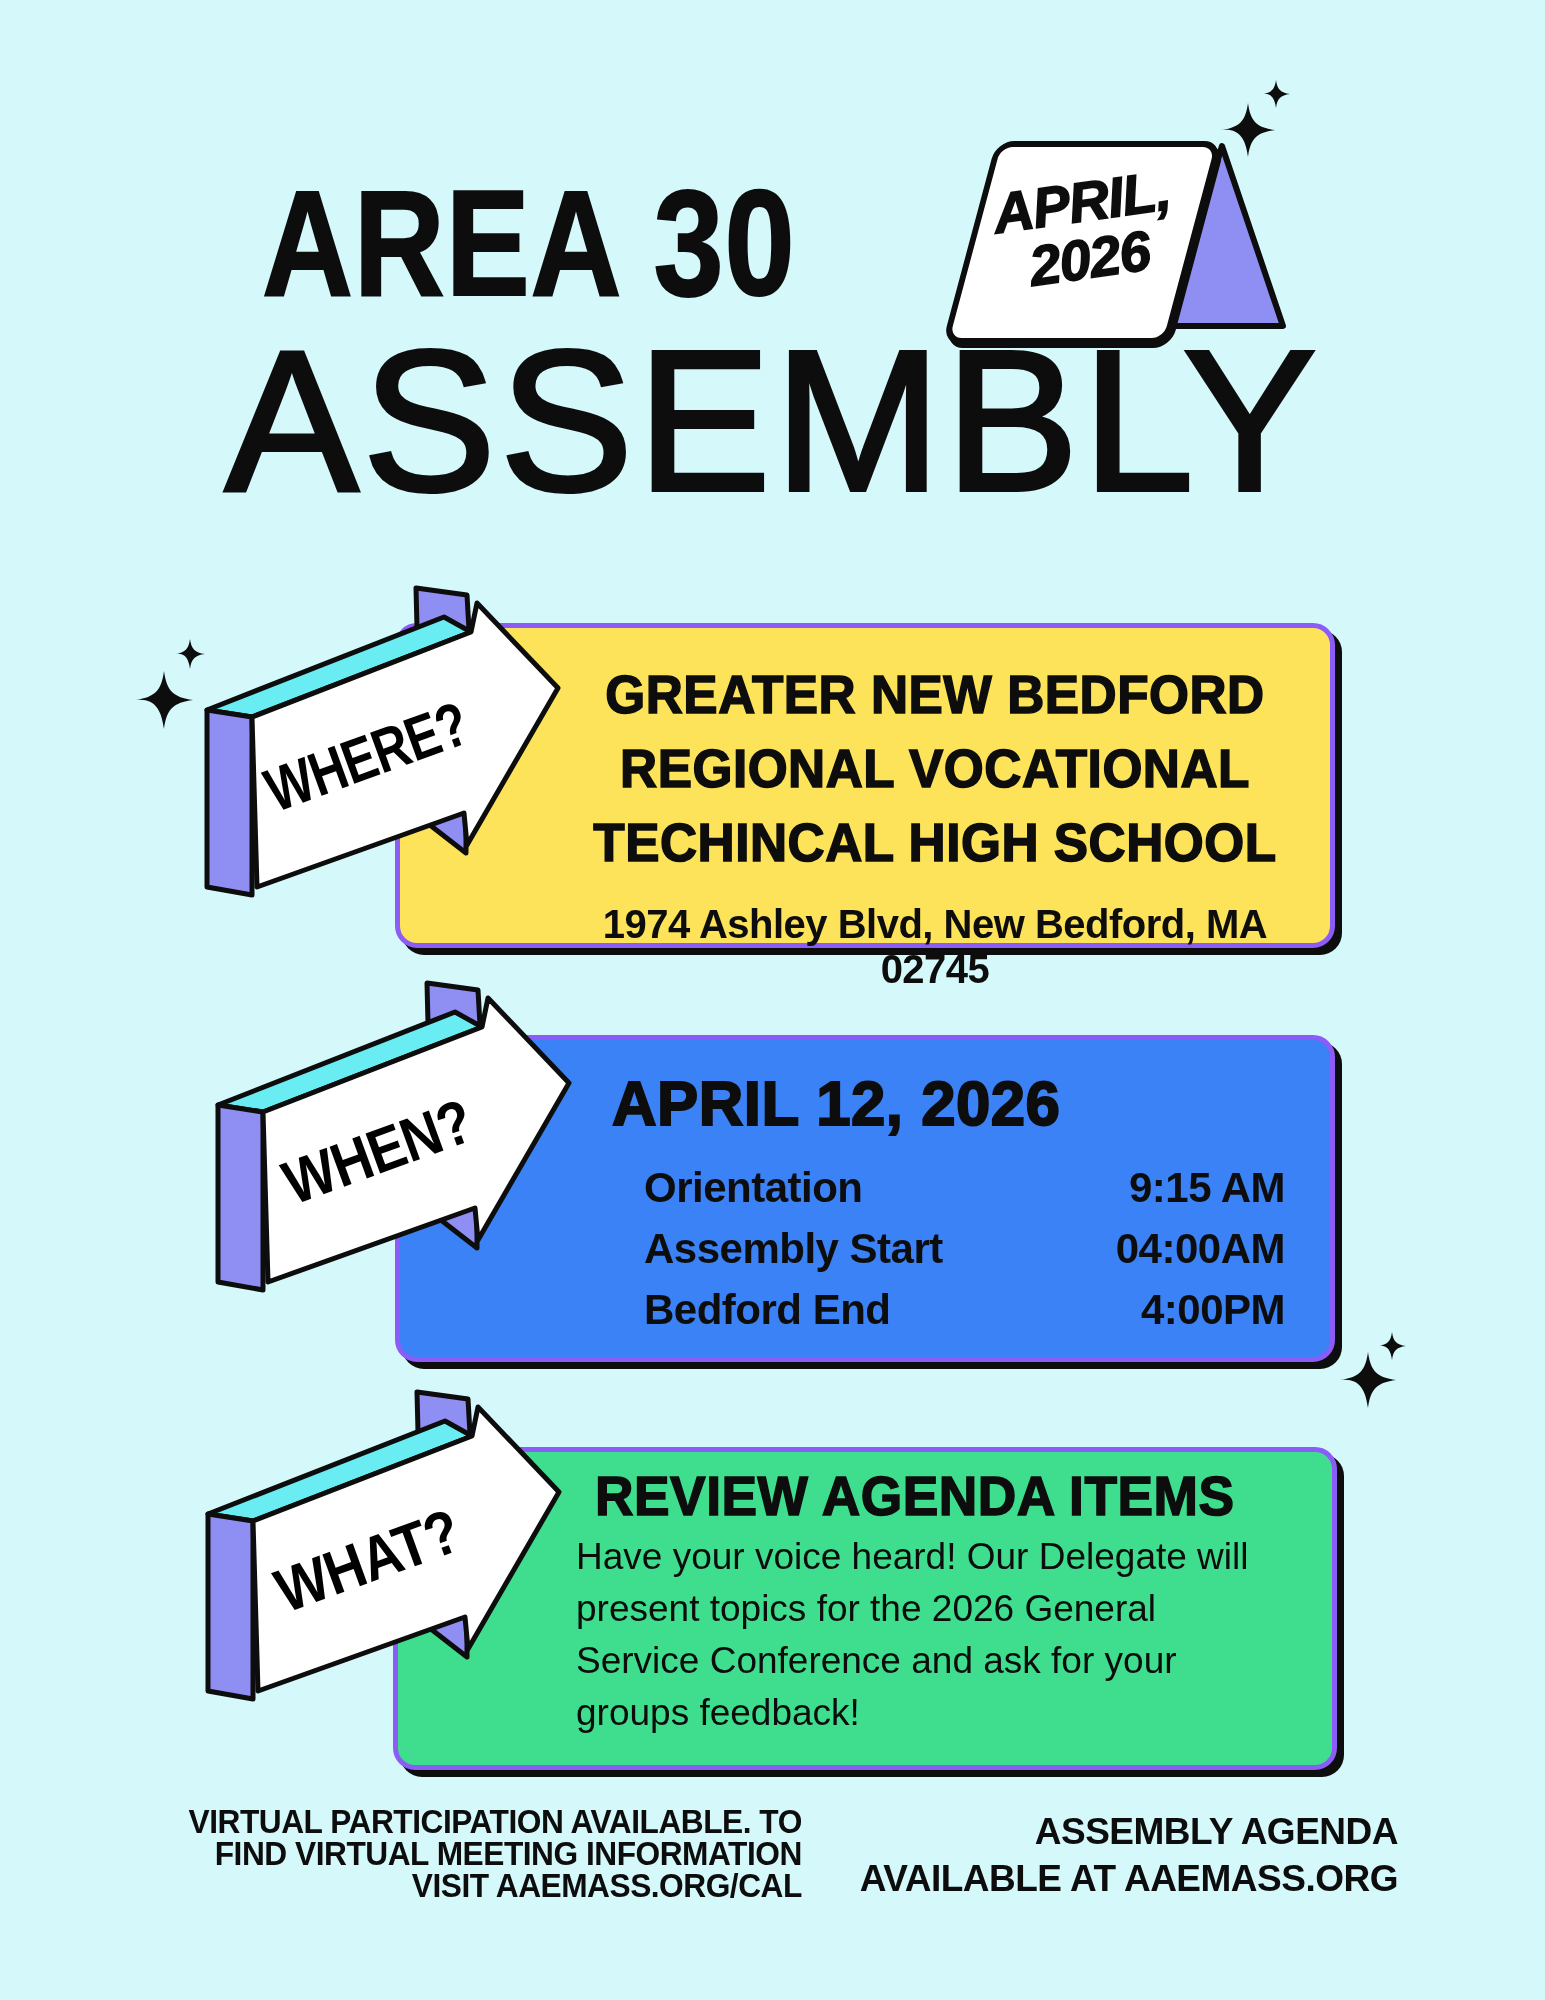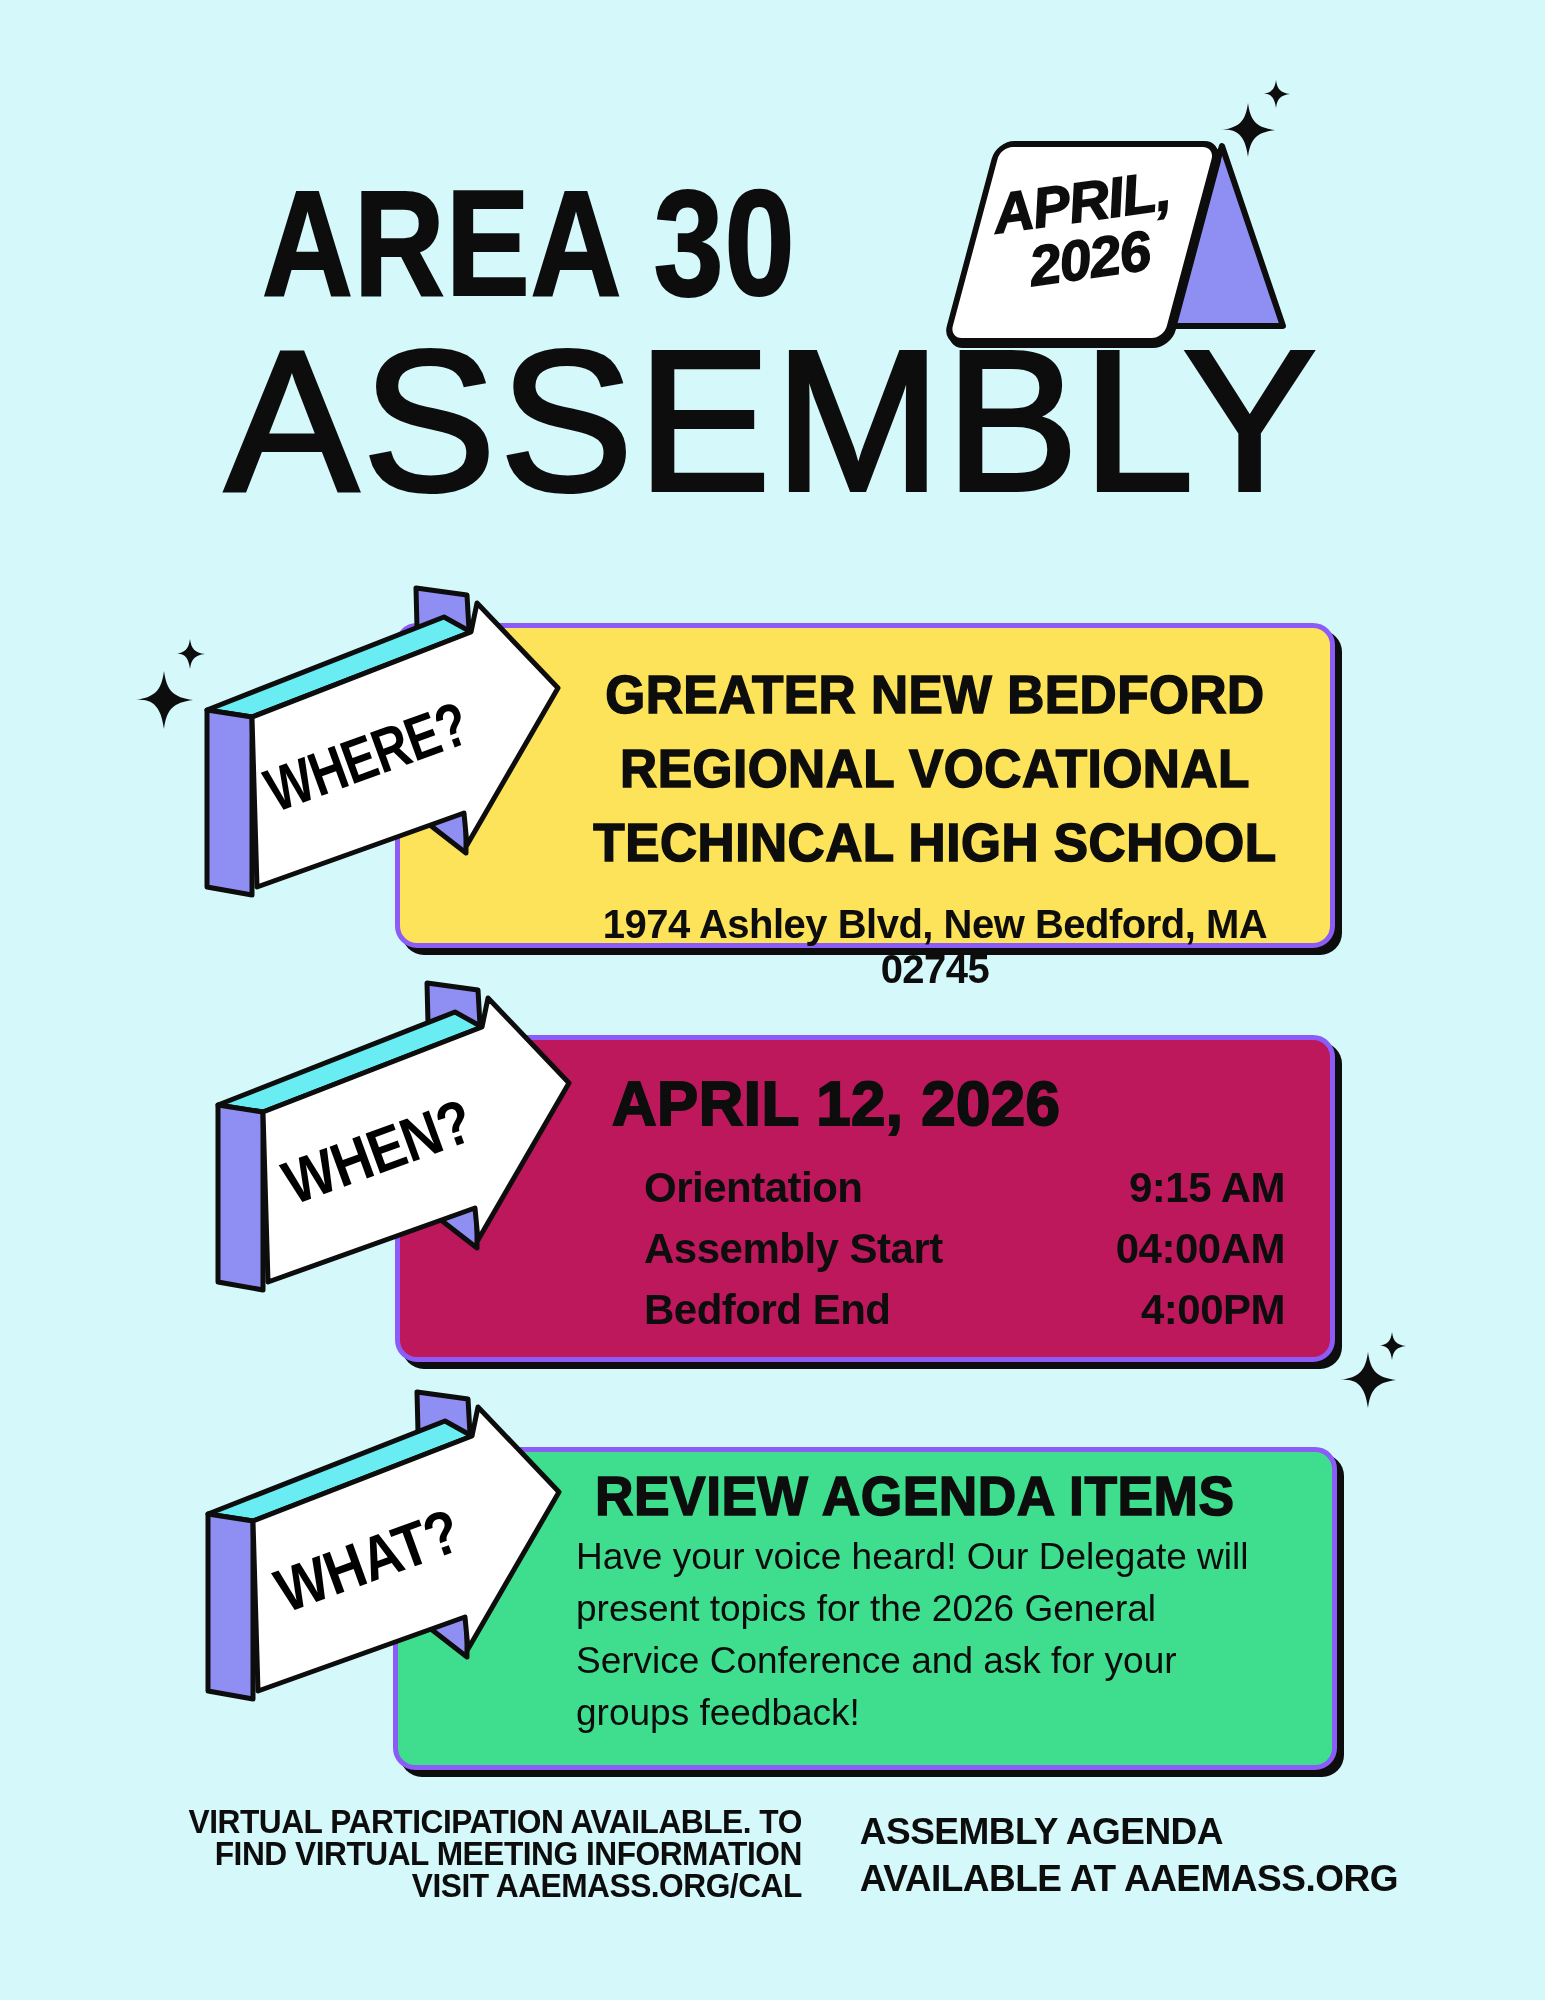--- a/index.html
+++ b/index.html
@@ -37,21 +37,21 @@
     -webkit-text-stroke:1.5px #0d0d0d;letter-spacing:-1px;white-space:pre-line;
   }
 
   
   .box{
     border:5px solid #8b5cf6;border-radius:22px;box-sizing:border-box;
     box-shadow:7px 7px 0 #0d0d0d;z-index:1;
   }
   .box-where{left:395px;top:623px;width:940px;height:325px;background:#FCE359;
     padding:30px 30px 0 170px;text-align:center;}
-  .box-when{left:395px;top:1035px;width:940px;height:327px;background:#be185d;
+  .box-when{left:395px;top:1035px;width:940px;height:327px;background:#3b82f6;
     padding:30px 45px 0 212px;}
   .box-what{left:393px;top:1447px;width:944px;height:323px;background:#3EDE8E;
     padding:14px 55px 0 197px;}
 
   .loc-heading{
     font-size:53px;font-weight:900;line-height:74px;letter-spacing:0.5px;
     transform:scaleX(0.97);transform-origin:center top;-webkit-text-stroke:1.5px #0d0d0d;
   }
   .loc-address{margin-top:22px;font-size:40px;font-weight:700;letter-spacing:-0.5px;}
 
@@ -90,21 +90,21 @@
   .spark-topright{left:1212px;top:72px;width:100px;height:115px;}
   .spark-midright{left:1330px;top:1318px;width:100px;height:115px;}
 
   
   .footer-left{
     right:743px;top:1806px;text-align:right;font-weight:700;
     font-size:33px;line-height:32px;letter-spacing:-0.5px;
     transform:scaleX(0.96);transform-origin:right top;white-space:nowrap;
   }
   .footer-right{
-    right:147px;top:1808px;text-align:left;font-weight:700;
+    right:147px;top:1808px;text-align:right;font-weight:700;
     font-size:37px;line-height:47px;letter-spacing:-0.5px;white-space:nowrap;
   }
 </style>
 </head>
 <body>
 
 <div id="stage">
 
   <svg width="0" height="0" style="position:absolute">
     <defs>

